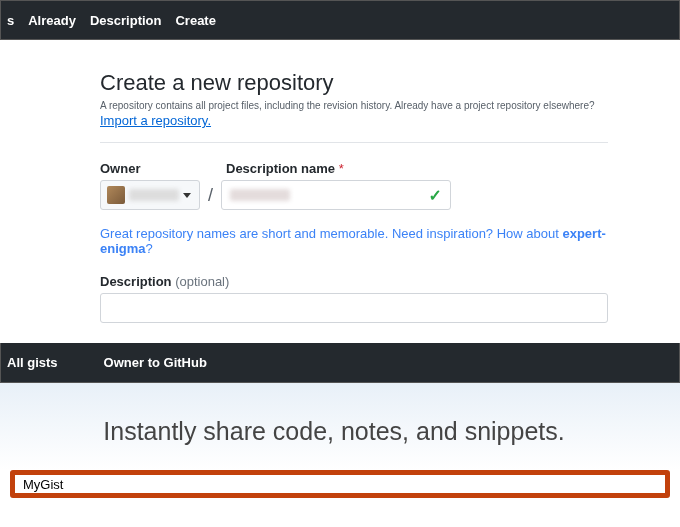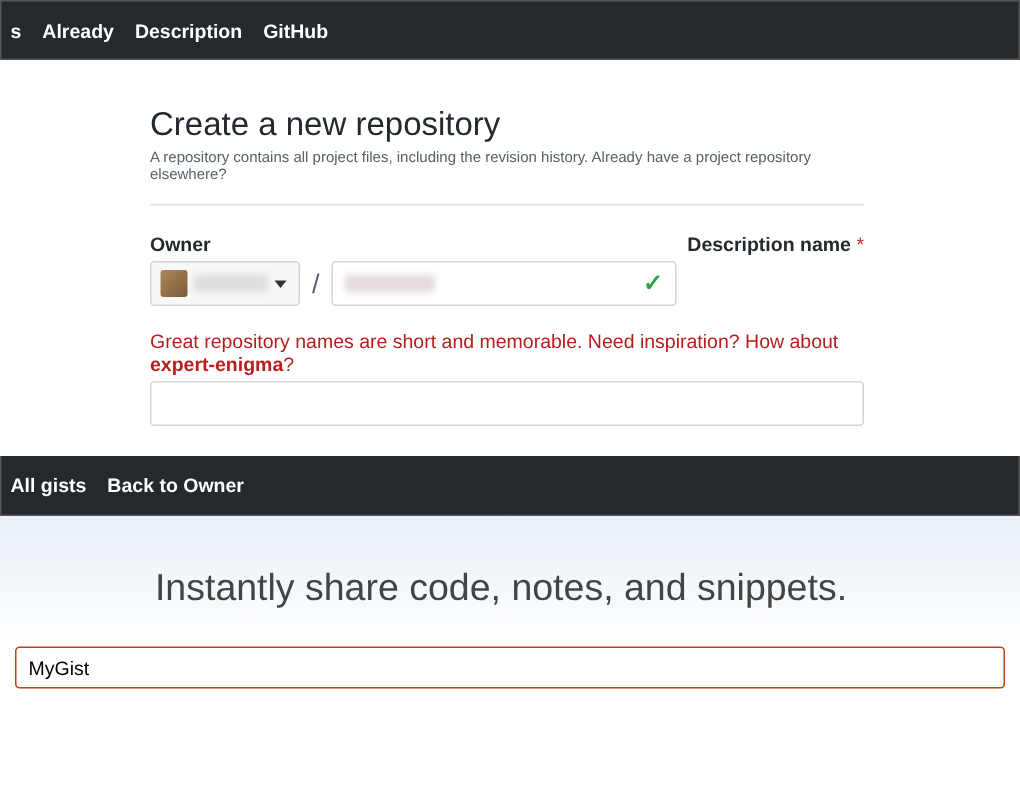--- a/index.html
+++ b/index.html
@@ -1,63 +1,64 @@
 <!DOCTYPE html>
 <html><head>
 <meta charset="utf-8">
 <style>
   * { box-sizing: border-box; margin: 0; padding: 0; }
   body { font-family: -apple-system, BlinkMacSystemFont, "Segoe UI", Helvetica, Arial, sans-serif; font-size: 13px; color: #24292e; background: #fff; width: 680px; }
   .topnav { background: #24292e; color: #fff; height: 40px; display: flex; align-items: center; padding: 0 6px; font-size: 13px; font-weight: 600; border: 1px solid #555; }
   .topnav span { margin-right: 14px; cursor: pointer; }
-  .container { padding: 30px 104px 20px 100px; }
+  .container { padding: 30px 72px 20px 100px; }
   h1 { font-size: 22px; font-weight: 400; margin-bottom: 4px; }
   .sub { color: #586069; font-size: 10px; margin-bottom: 2px; }
   .link { color: #0366d6; font-size: 13px; }
   .hr { border: none; border-top: 1px solid #e1e4e8; margin: 14px 0 18px 0; }
-  .labels { display: flex; align-items: flex-start; justify-content: space-between; }
+  .labels { display: flex; align-items: flex-start; }
   .label-block { font-size: 13px; }
   .label-block strong { font-weight: 600; }
   .owner-col { width: 110px; margin-right: 16px; }
   .req { color: #cb2431; }
   .owner-row { display: flex; align-items: center; margin-top: 4px; }
   .owner-dd { display: inline-flex; align-items: center; border: 1px solid #d1d5da; background: #f6f8fa; border-radius: 3px; height: 30px; padding: 0 8px 0 6px; font-weight: 600; width: 100px; justify-content: space-between; }
   .avatar { width: 18px; height: 18px; border-radius: 2px; background: linear-gradient(135deg,#b0885a,#7a5a3a); display:inline-block; }
   .blur { width: 50px; height: 12px; background: #ddd; filter: blur(2px); border-radius: 2px; }
   .caret { width: 0; height: 0; border-left: 4px solid transparent; border-right: 4px solid transparent; border-top: 5px solid #333; }
   .slash { margin: 0 8px; font-size: 18px; color: #586069; }
   .repo-input { display: flex; align-items: center; border: 1px solid #d1d5da; border-radius: 3px; height: 30px; width: 230px; padding: 0 8px; justify-content: space-between; background:#fff; }
   .repo-blur { width: 60px; height: 12px; background: #e4dcdc; filter: blur(2px); border-radius:2px; }
   .check { color: #28a745; font-size: 16px; font-weight: bold; }
-  .hint { margin-top: 16px; font-size: 13px; color: #b91c1c; }
+  .hint { margin-top: 16px; font-size: 13px; color: #3b82f6; }
   .hint strong { font-weight: 600; }
   .desc-label { margin-top: 18px; font-size: 13px; }
   .desc-label .opt { color: #6a737d; font-weight: 400; }
   .desc-input { margin-top: 4px; width: 100%; height: 30px; border: 1px solid #d1d5da; border-radius: 3px; padding: 4px 8px; font-size: 13px; }
   
-  .gistnav { background: #24292e; color: #fff; height: 40px; display: flex; align-items: center; padding: 0 6px; font-size: 13px; font-weight: 600; border: 1px solid #555; border-top:none; }
+  .gistnav { background: #24292e; color: #fff; height: 40px; display: flex; align-items: center; padding: 0 6px; font-size: 13px; font-weight: 600; border: 1px solid #555; border-top:none;gap:32px; }
   .gistnav span { margin-right: 14px; }
   .gist-hero { background: linear-gradient(to bottom, #e8f0f8, #ffffff); text-align: center; padding: 34px 12px 24px 0; }
   .gist-hero h2 { font-size: 25px; font-weight: 300; color: #444; }
   .gist-body { padding: 0 10px 10px 10px; }
-  .gist-desc { width: 100%; height: 28px; border: 1px solid #c2410c; border-radius: 3px; padding: 4px 8px; font-size: 13px; margin-bottom: 14px; }
+  .gist-desc { width: 100%; height: 28px; border: 5px solid #c2410c; border-radius: 3px; padding: 4px 8px; font-size: 13px; margin-bottom: 14px; }
 </style>
 </head>
 <body>
 
 <div class="topnav">
   <span>s</span>
   <span>Already</span>
   <span>Description</span>
-  <span>GitHub</span>
+  <span>Create</span>
 </div>
 
 <div class="container">
   <h1>Create a new repository</h1>
   <div class="sub">A repository contains all project files, including the revision history. Already have a project repository elsewhere?</div>
+  <a class="link" href="#">Import a repository.</a>
   <hr class="hr">
   <div class="labels">
     <div class="label-block owner-col">
       <strong>Owner</strong>
     </div>
     <div class="label-block">
       <strong>Description name</strong>
       <span class="req"> *</span>
     </div>
   </div>
@@ -69,26 +70,30 @@
     </div>
     <span class="slash">/</span>
     <div class="repo-input">
       <span class="repo-blur"></span>
       <span class="check">✓</span>
     </div>
   </div>
   <div class="hint">
     <span>Great repository names are short and memorable. Need inspiration? How about </span><strong>expert-enigma</strong><span>?</span>
   </div>
+  <div class="desc-label">
+    <strong>Description</strong>
+    <span class="opt">(optional)</span>
+  </div>
   <input class="desc-input" type="text" style="">
 </div>
 
 <div class="gistnav">
   <span>All gists</span>
-  <span>Back to Owner</span>
+  <span>Owner to GitHub</span>
 </div>
 
 <div class="gist-hero">
   <h2>Instantly share code, notes, and snippets.</h2>
 </div>
 
 <div class="gist-body">
   <input class="gist-desc" type="text" value="MyGist" style="">
   
 </div>

